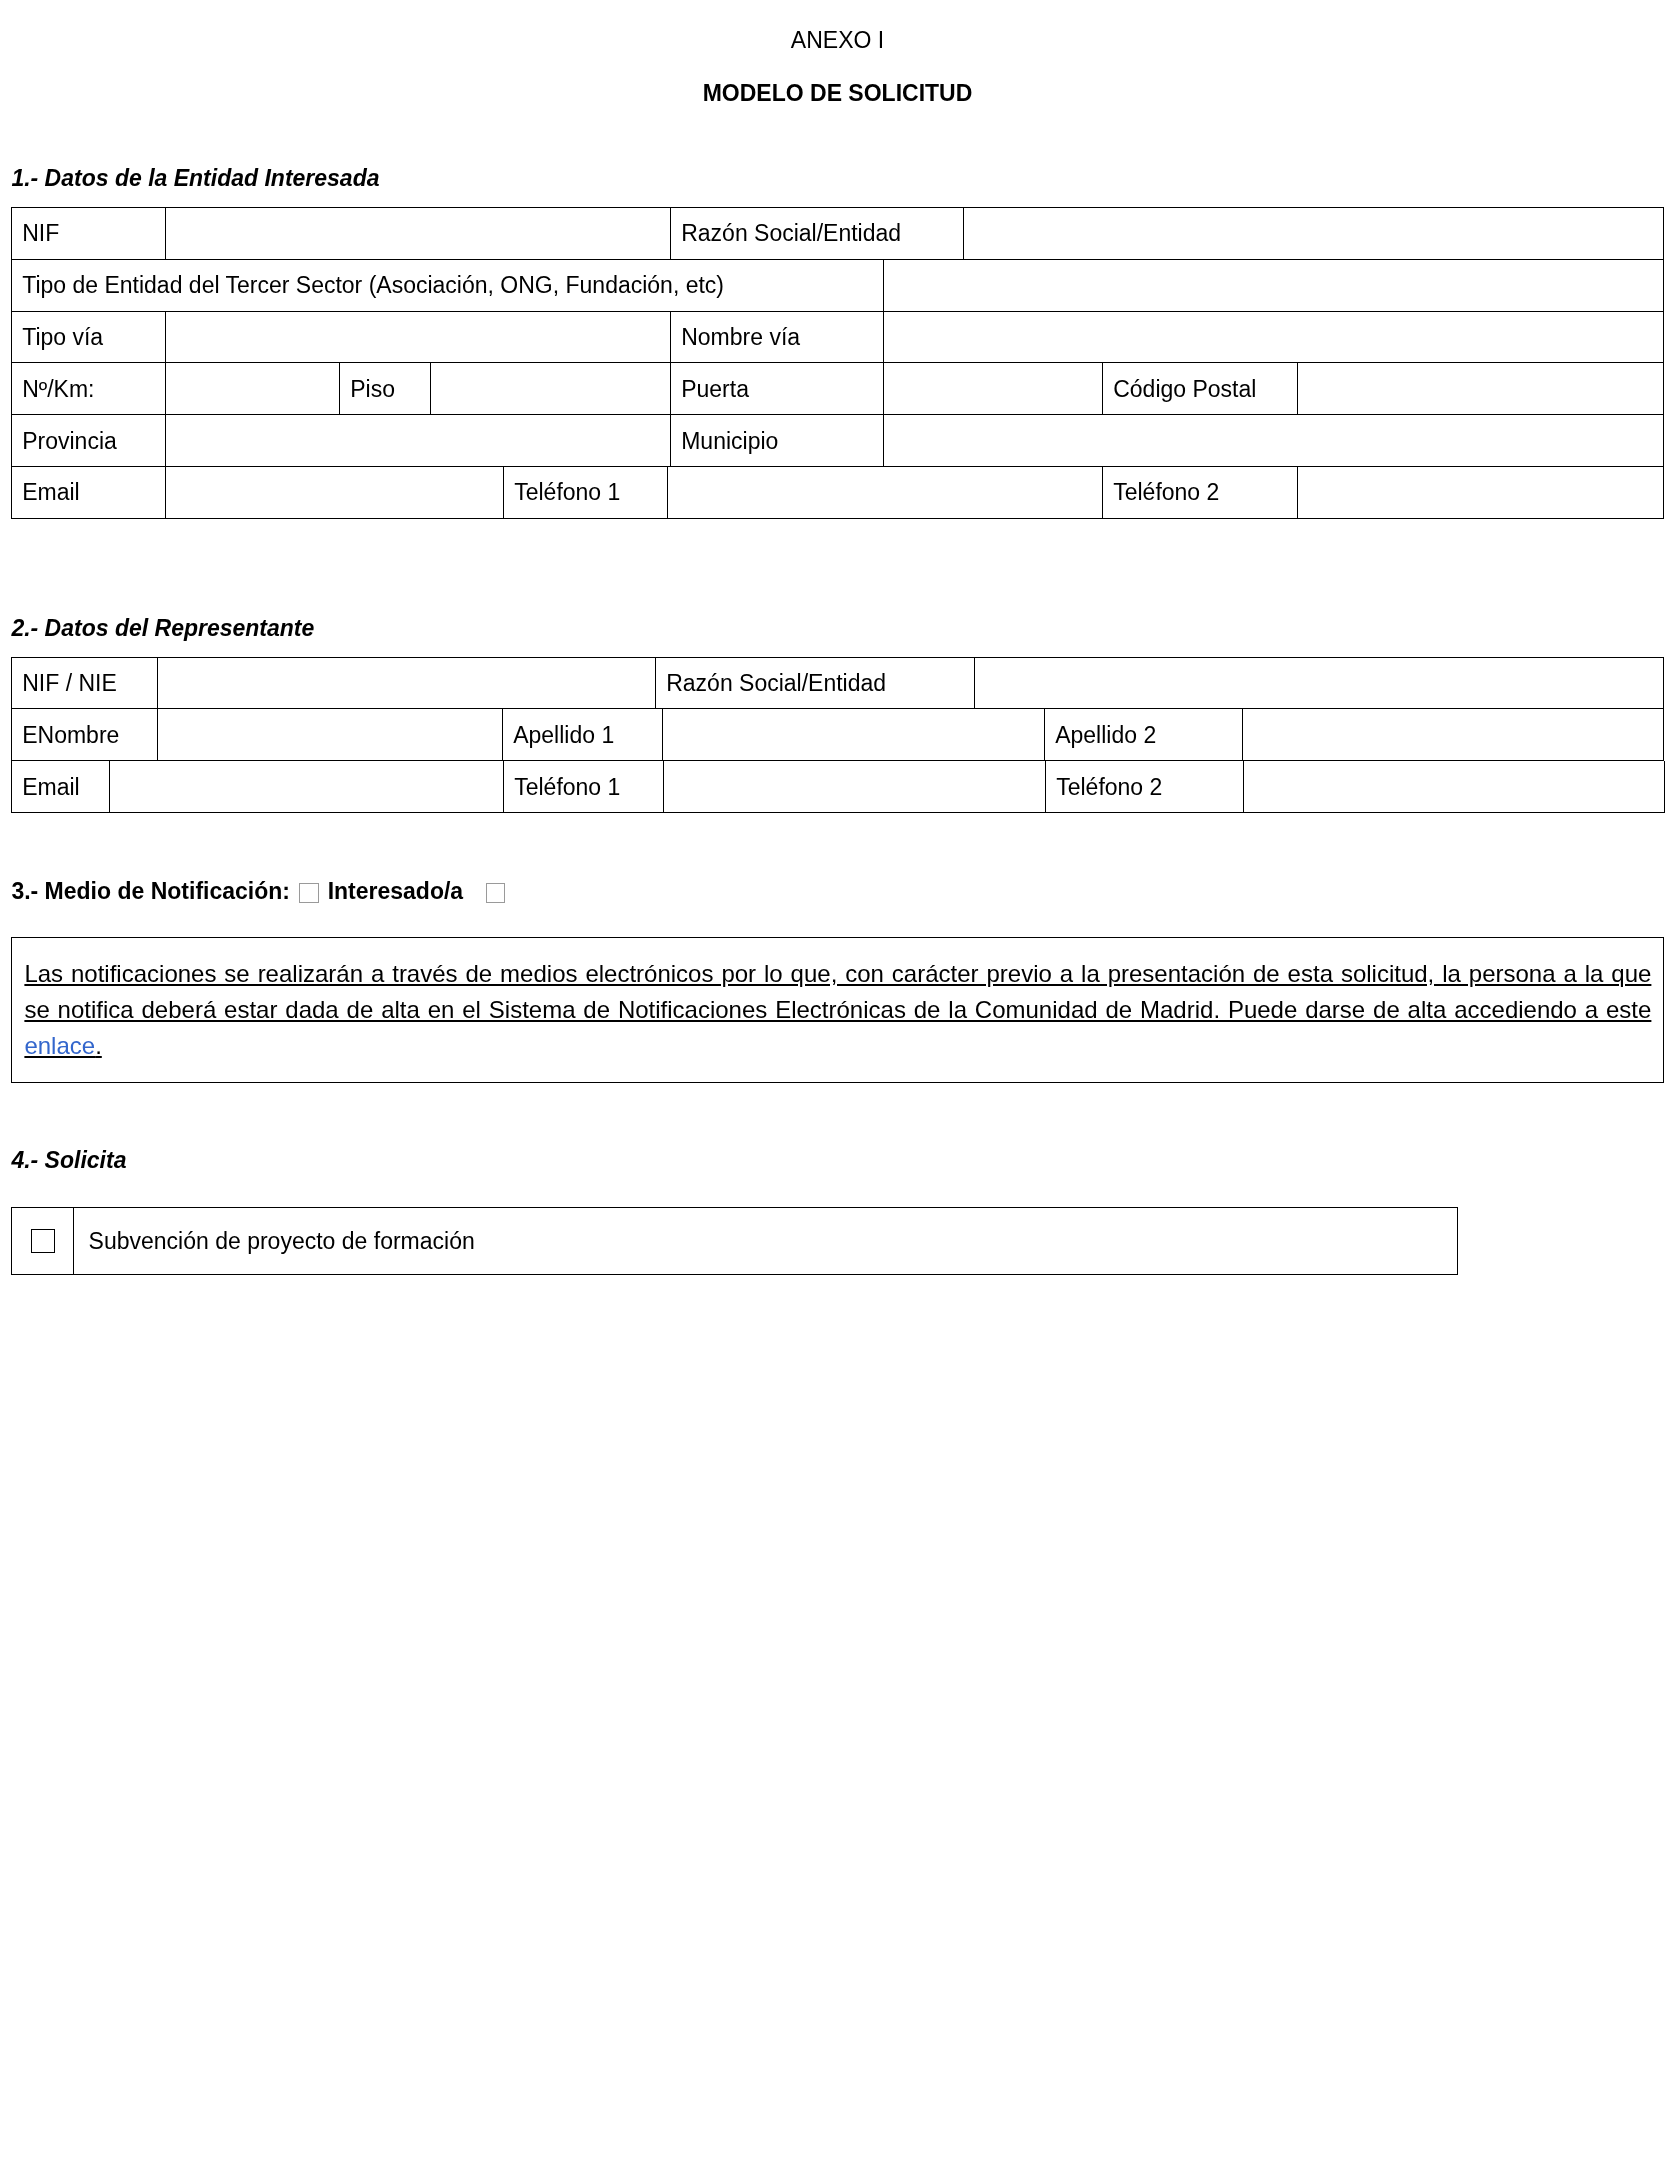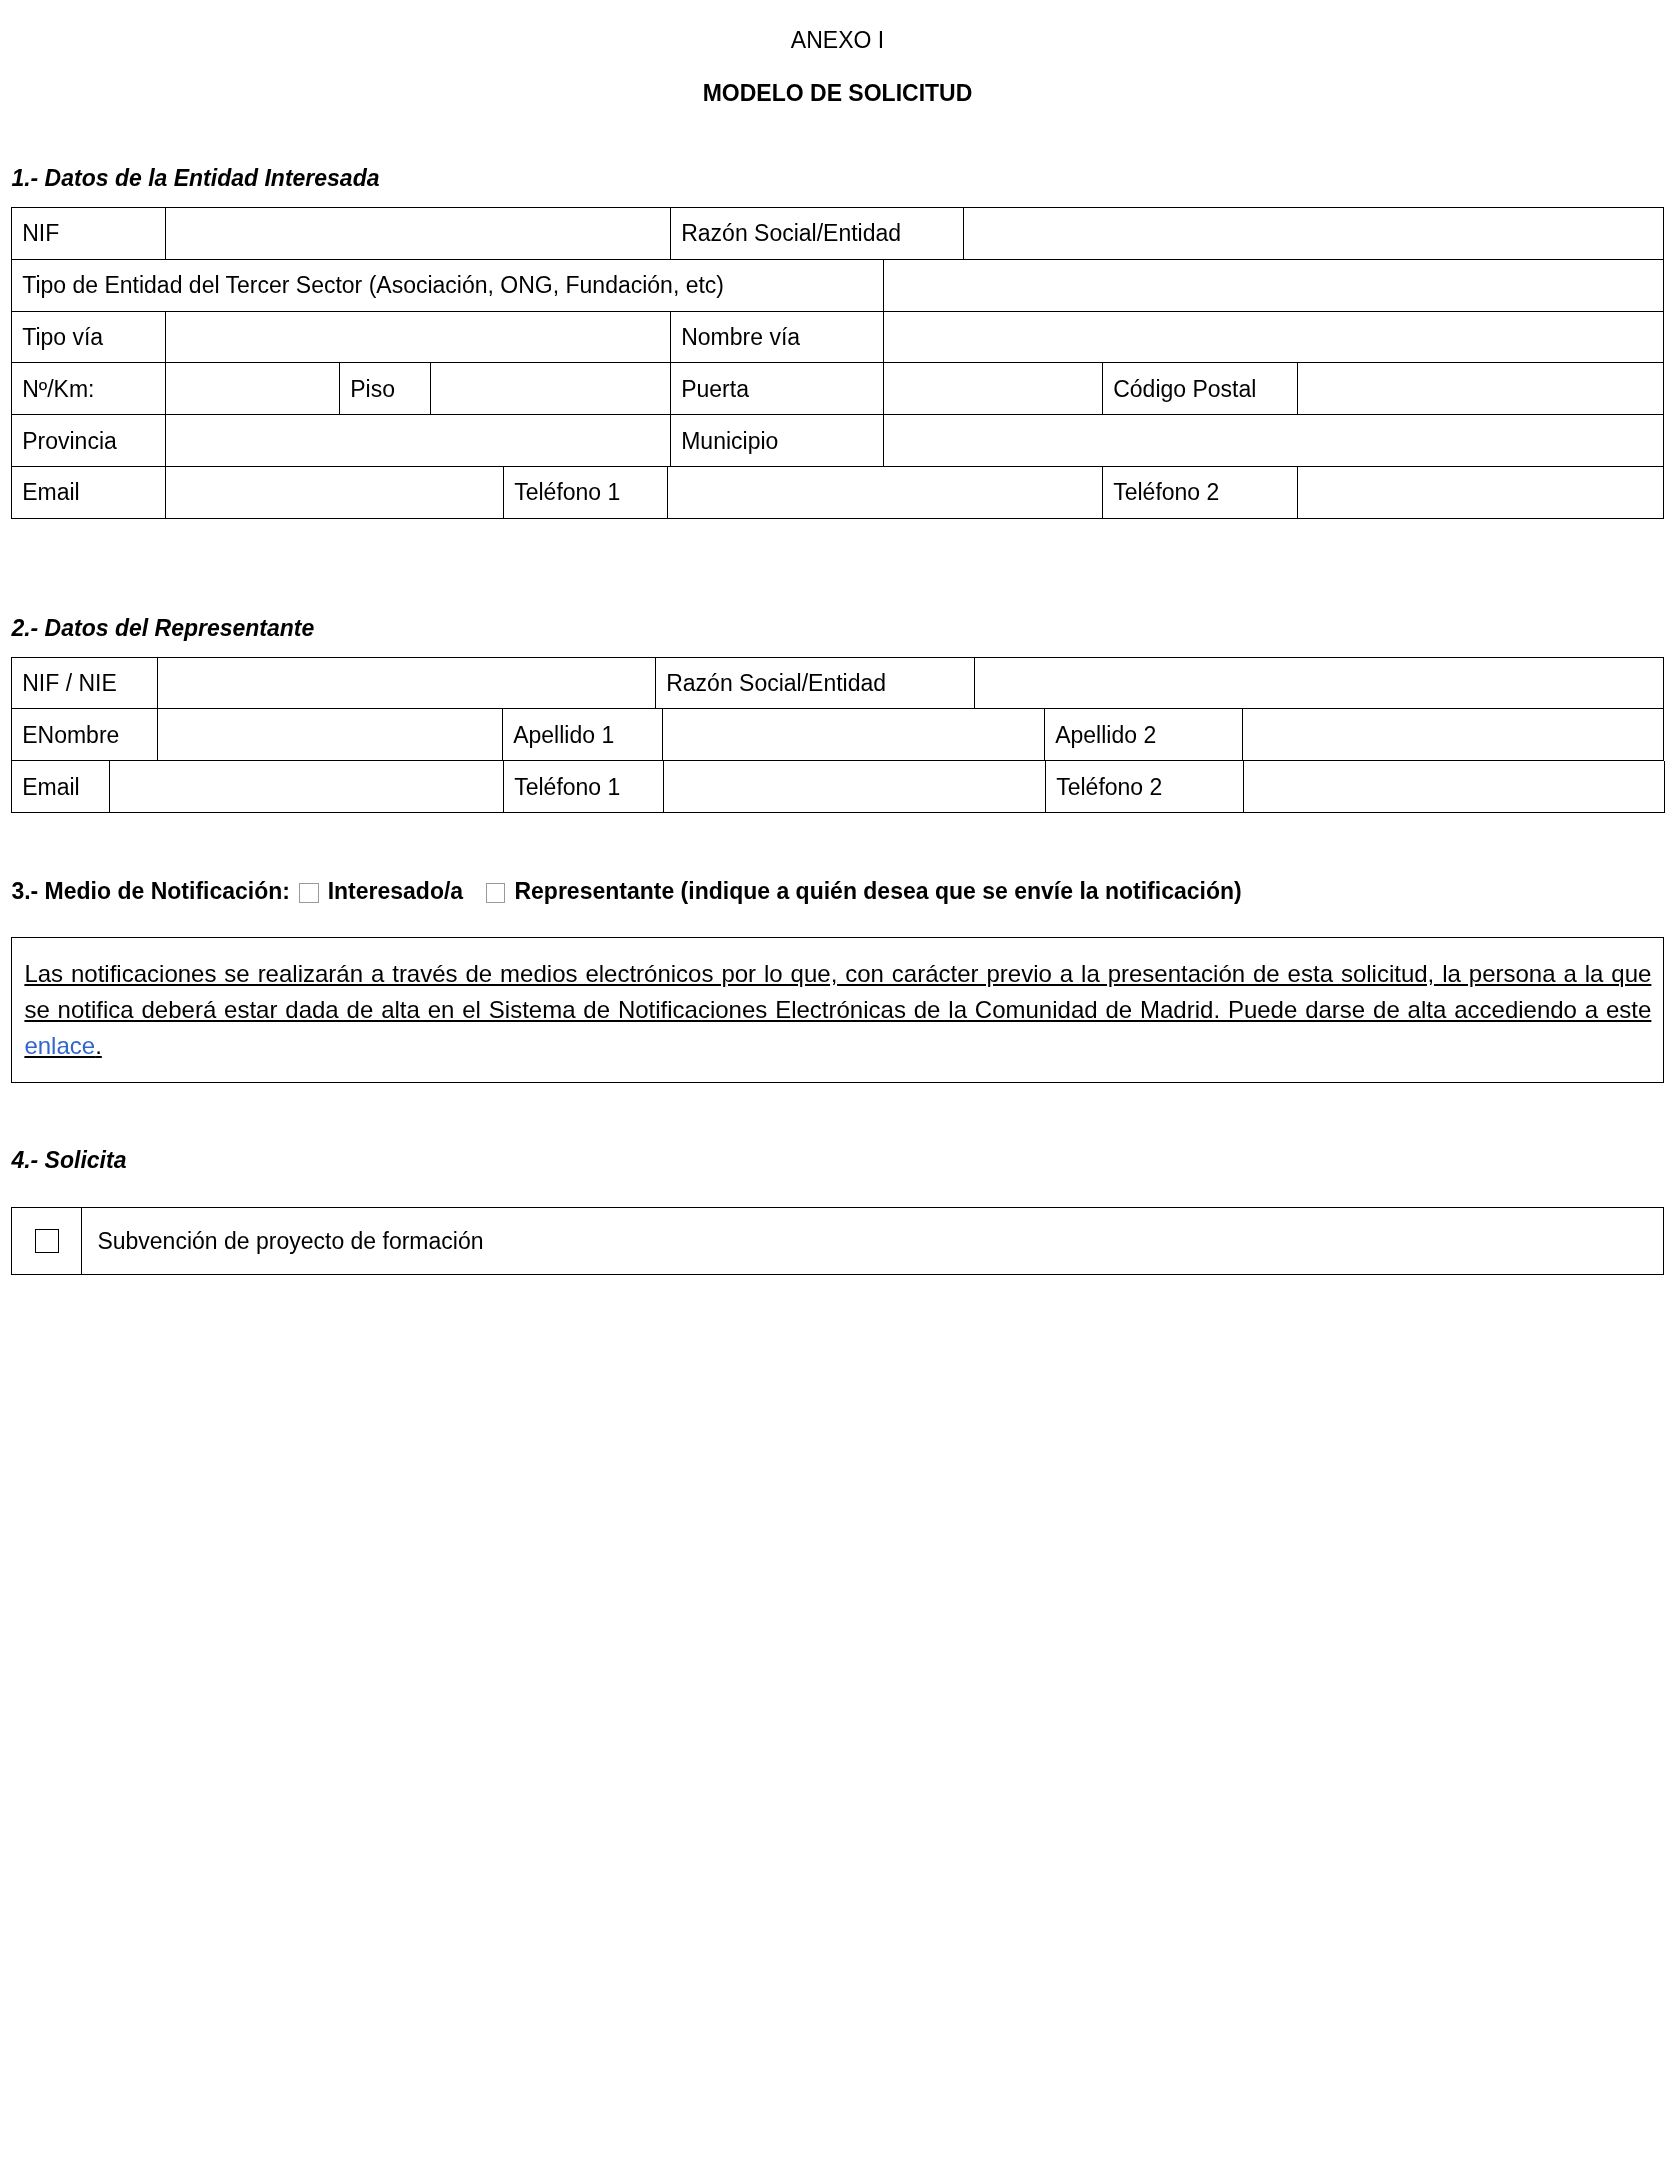--- a/index.html
+++ b/index.html
@@ -67,21 +67,21 @@
     font-size: 24px;
     line-height: 36px;
     text-align: justify;
     text-decoration: underline;
   }
   .notice a { text-decoration: none; cursor: pointer; }
 
   
   .opt-table {
     margin-top: 33px;
-    width: 1653px;
+    width: 1447px;
     border-top: 1.5px solid #000;
     border-left: 1.5px solid #000;
   }
   .opt-row { display: flex; }
   .opt-cell {
     border-right: 1.5px solid #000;
     border-bottom: 1.5px solid #000;
     display: flex;
     align-items: center;
     height: 67px;
@@ -175,21 +175,20 @@
       <div class="tcell" style="width:198px">Teléfono 2</div>
       <div class="tcell input" style="width:421px"></div>
     </div>
   </div>
 
   <div class="s3line">
     <span>3.- Medio de Notificación:</span>
     <span class="cb-gray"></span>
     <span>Interesado/a</span>
     <span class="cb-gray gap-lg"></span>
-    <span>Representante (indique a quién desea que se envíe la notificación)</span>
   </div>
 
   <div class="notice">
     <span>Las notificaciones se realizarán a través de medios electrónicos por lo que, con carácter previo a la presentación de esta solicitud, la persona a la que se notifica deberá estar dada de alta en el Sistema de Notificaciones Electrónicas de la Comunidad de Madrid. Puede darse de alta accediendo a este </span><a href="#" style="color: rgb(51, 102, 204);">enlace</a><span>.</span>
   </div>
 
   <div class="section-heading mt-s4">4.- Solicita</div>
 
   <div class="opt-table">
     <div class="opt-row">

